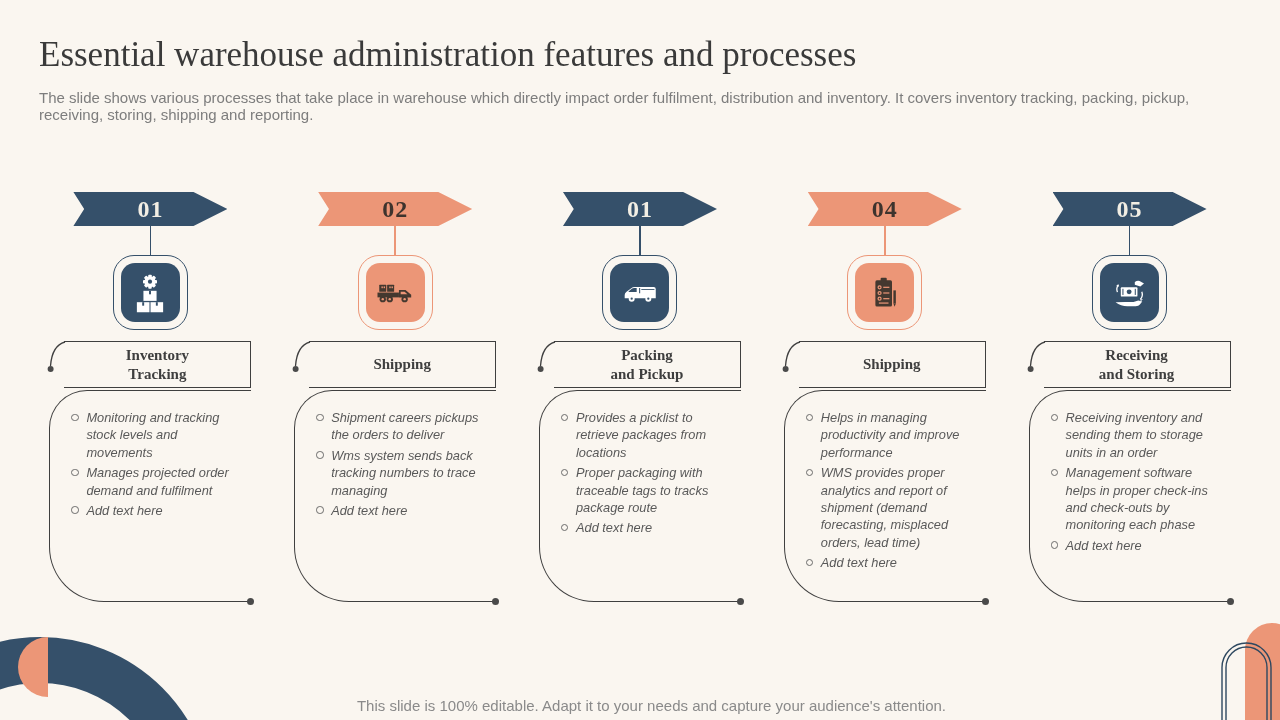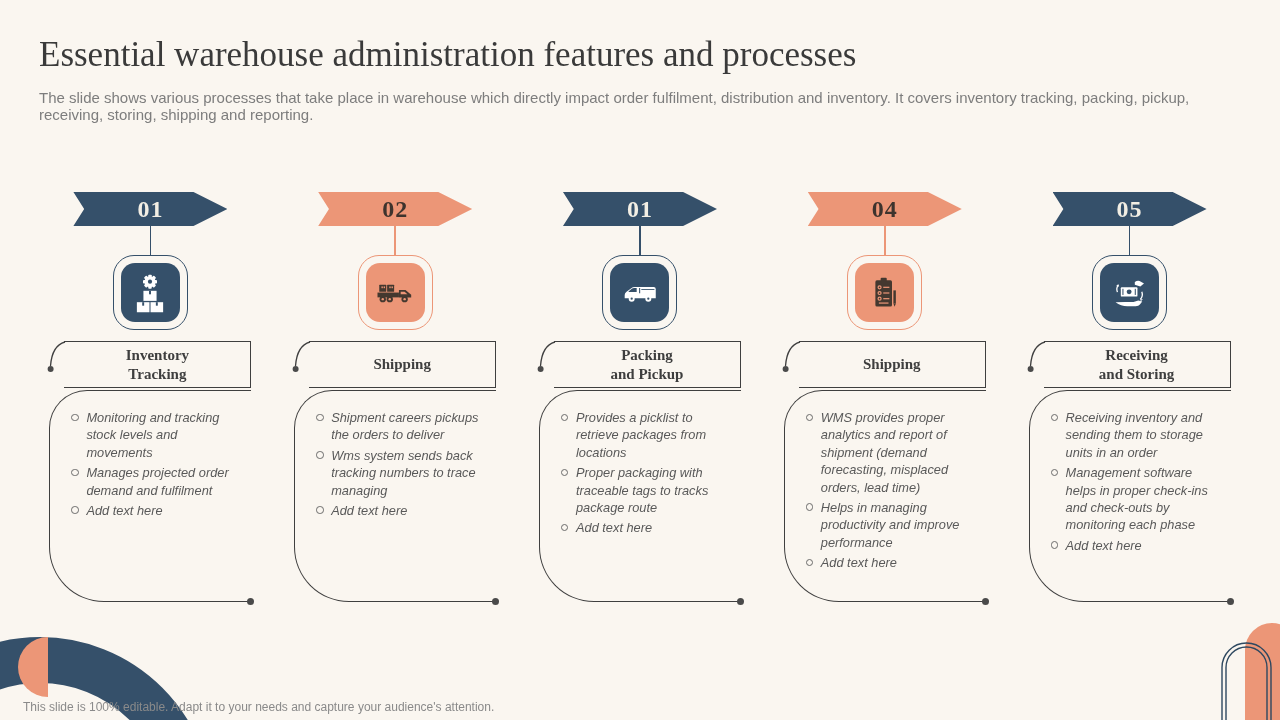--- a/index.html
+++ b/index.html
@@ -44,21 +44,21 @@
 
   .card-body{position:relative;margin-top:2px;height:212px;border:1.2px solid #3F3F3F;border-right:none;
              border-radius:38px 0 0 55px;box-sizing:border-box;padding:18px 8px 0 19px;}
   .end-dot{position:absolute;right:-3px;bottom:-4px;width:7px;height:7px;border-radius:50%;background:#4A4A4A;}
 
   ul.bullets{margin:0;padding:0;list-style:none;font-style:italic;}
   ul.bullets li{position:relative;padding-left:17px;margin-bottom:3px;font-size:12.8px;line-height:1.36;color:#595959;}
   ul.bullets li::before{content:"";position:absolute;left:2px;top:4.5px;width:5.5px;height:5.5px;border-radius:50%;
                         border:1.2px solid #6B6B6B;background:transparent;}
 
-  .footer{position:absolute;left:0;right:0;bottom:6px;font-size:12px;color:#8A8A8A;padding-left:23px;}
+  .footer{position:absolute;left:0;right:0;bottom:6px;text-align:center;font-size:15px;color:#8A8A8A;padding-left:23px;}
 
   .decor{position:absolute;pointer-events:none;}
   .decor-left{left:0;bottom:0;}
   .decor-right{right:0;bottom:0;}
 </style>
 </head>
 <body>
 
 <div class="slide">
 
@@ -236,22 +236,22 @@
       <div class="card">
         <div class="card-header">
           <svg class="swash" viewBox="0 0 18 35">
             <path d="M17 1 Q4 4.5 2.5 25" stroke="#3F3F3F" stroke-width="1.3" fill="none"></path>
             <circle cx="2.6" cy="28" r="3" fill="#4A4A4A"></circle>
           </svg>
           <span class="htitle">Shipping</span>
         </div>
         <div class="card-body">
           <ul class="bullets">
+            <li>Helps in managing productivity and improve performance</li>
             <li>WMS provides proper analytics and report of shipment (demand forecasting, misplaced orders, lead time)</li>
-            <li>Helps in managing productivity and improve performance</li>
             <li>Add text here</li>
           </ul>
           <span class="end-dot"></span>
         </div>
       </div>
     </div>
 
     <div class="column theme-navy">
       <div class="arrow">
         <span>05</span>

